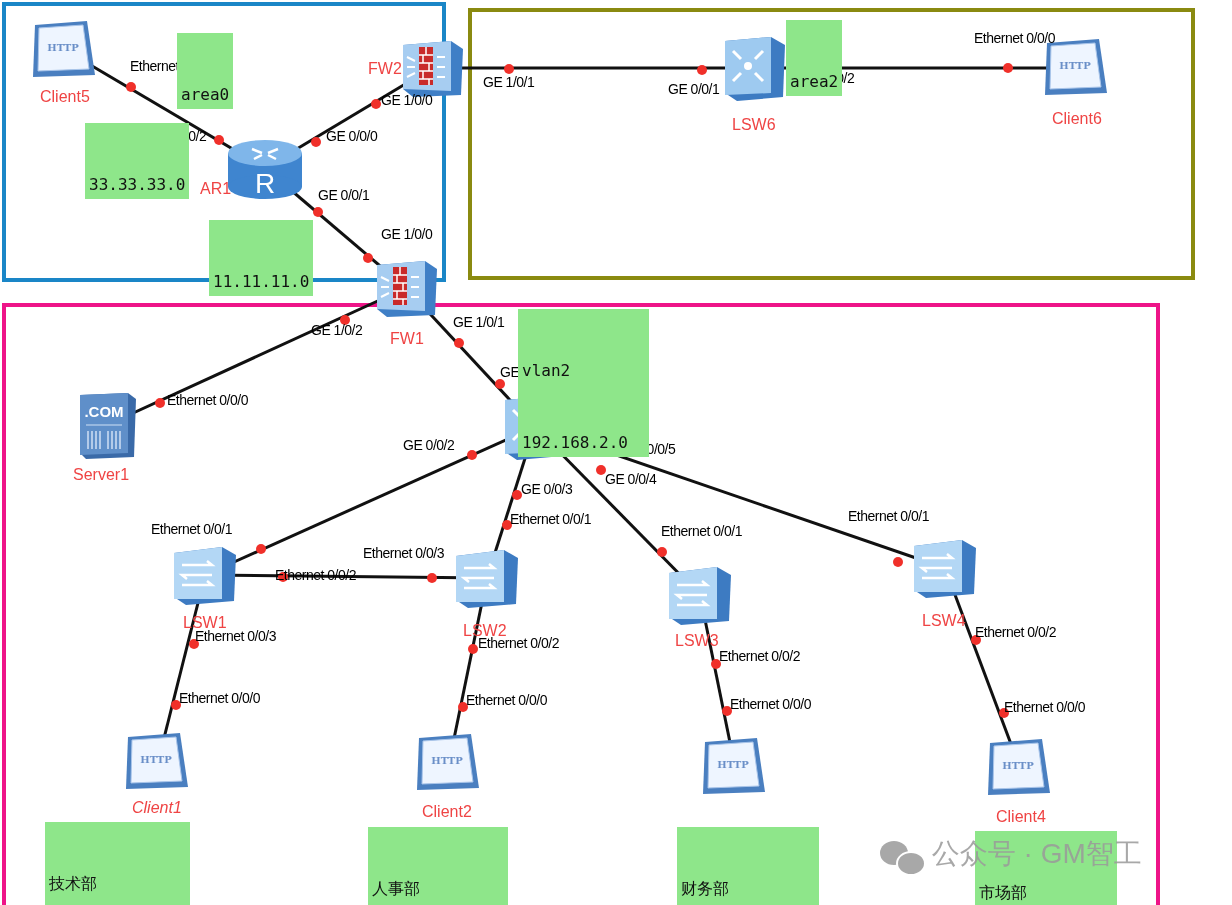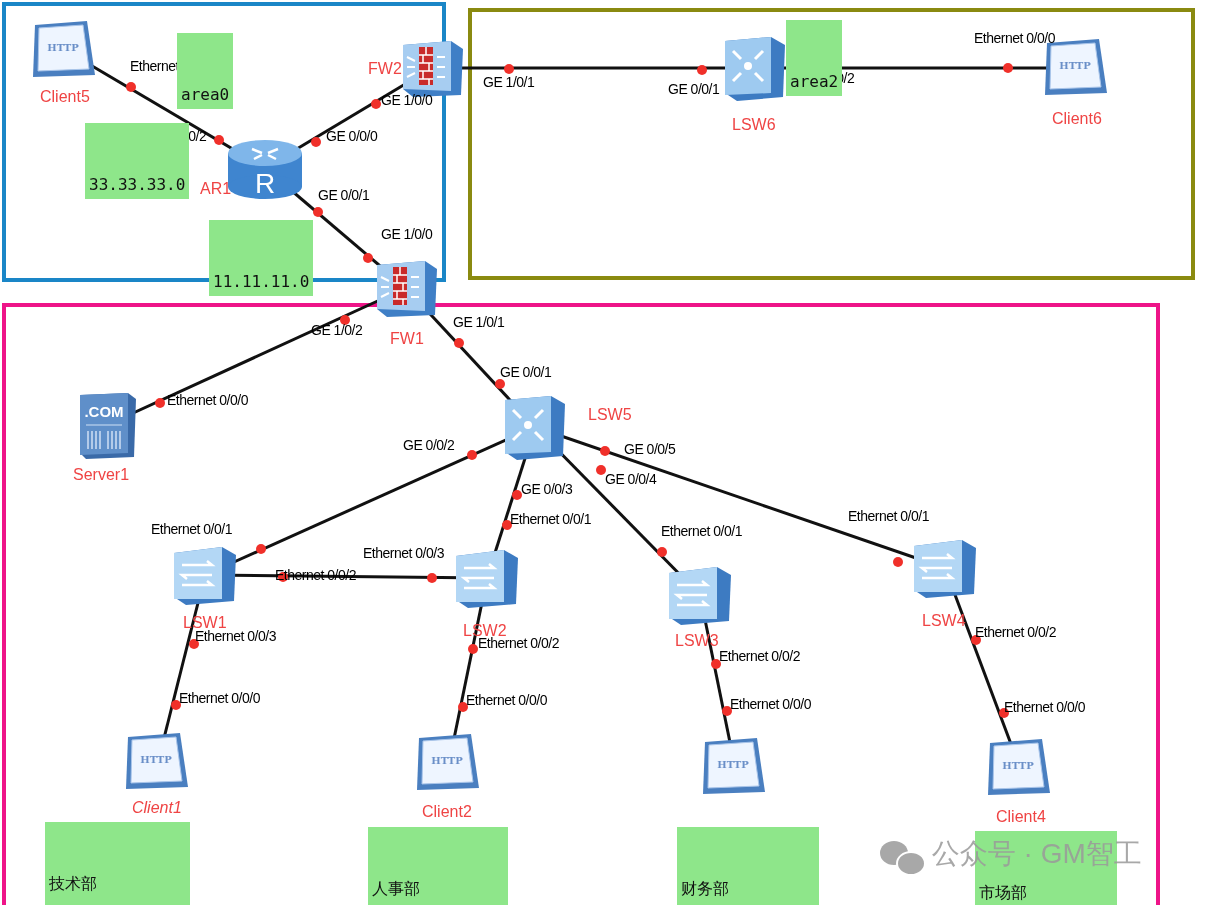--- a/index.html
+++ b/index.html
@@ -218,20 +218,23 @@
     </div>
 
   <div class="note" style="left:177px;top:33px;">
     <div>area0</div></div>
   <div class="note" style="left:786px;top:20px;">
     <div>area2</div></div>
   <div class="note" style="left:37px;top:123px;margin-left:48px;">
     <div>33.33.33.0</div></div>
   <div class="note" style="left:209px;top:220px;">
     <div>11.11.11.0</div></div>
+  <div class="note" style="left:518px;top:309px;width:131px;">
+    <div>vlan2</div>
+    <div>192.168.2.0</div></div>
   <div class="note" style="left:45px;top:822px;width:145px;">
     <div>技术部</div>
     
     </div>
   <div class="note" style="left:368px;top:827px;width:140px;">
     <div>人事部</div>
     
     </div>
   <div class="note" style="left:677px;top:827px;width:142px;">
     <div>财务部</div>

